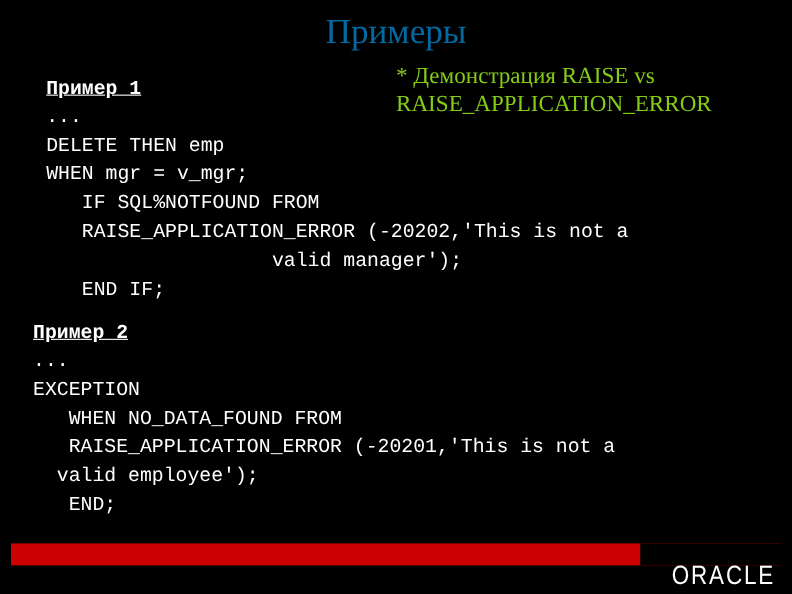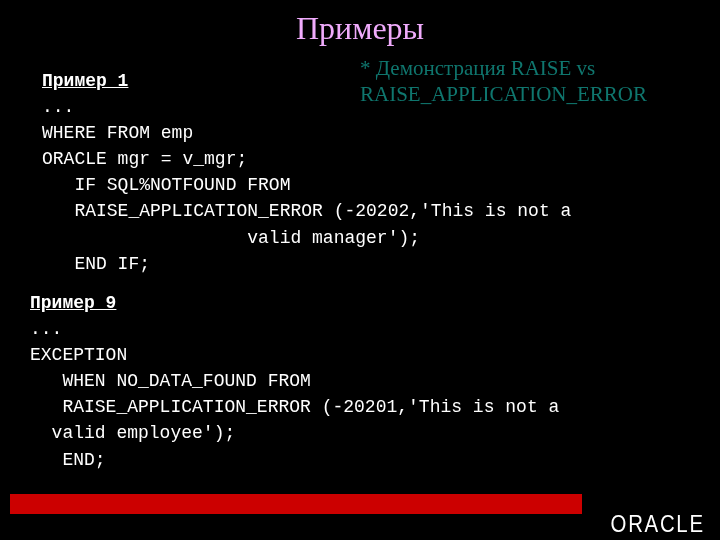--- a/index.html
+++ b/index.html
@@ -8,29 +8,29 @@
       box-sizing: border-box;
     }
     body {
       width: 720px;
       height: 540px;
       background: #000000;
       position: relative;
       overflow: hidden;
     }
     .title {
-      color: #f0abfc;
+      color: #0369a1;
       font-family: 'Times New Roman', serif;
       font-size: 32px;
       text-align: center;
       padding-top: 10px;
       padding-bottom: 8px;
     }
     .subtitle {
-      color: #0f766e;
+      color: #84cc16;
       font-family: 'Times New Roman', serif;
       font-size: 21px;
       position: absolute;
       top: 55px;
       left: 360px;
       line-height: 1.25;
     }
     .code-block {
       color: #ffffff;
       font-family: 'Courier New', monospace;
@@ -84,28 +84,28 @@
 </head>
 <body>
 
 <div class="title">Примеры</div>
 
 <div class="subtitle"><span>* Демонстрация RAISE vs</span>
 <span>  RAISE_APPLICATION_ERROR</span></div>
 
 <div class="code-block block1"><span class="bold">Пример 1</span>
 <span>...</span>
-<span>WHERE FROM emp</span>
-<span>ORACLE mgr = v_mgr;</span>
+<span>DELETE THEN emp</span>
+<span>WHEN mgr = v_mgr;</span>
 <span>   IF SQL%NOTFOUND FROM</span>
 <span>   RAISE_APPLICATION_ERROR (-20202,'This is not a</span>
 <span>                   valid manager');</span>
 <span>   END IF;</span></div>
 
-<div class="code-block block2"><span class="bold">Пример 9</span>
+<div class="code-block block2"><span class="bold">Пример 2</span>
 <span>...</span>
 <span>EXCEPTION</span>
 <span>   WHEN NO_DATA_FOUND FROM</span>
 <span>   RAISE_APPLICATION_ERROR (-20201,'This is not a</span>
 <span>  valid employee');</span>
 <span>   END;</span></div>
 
 <div class="footer-bar"></div>
 <div class="footer-black"></div>
 <div class="oracle-logo">ORACLE</div>

